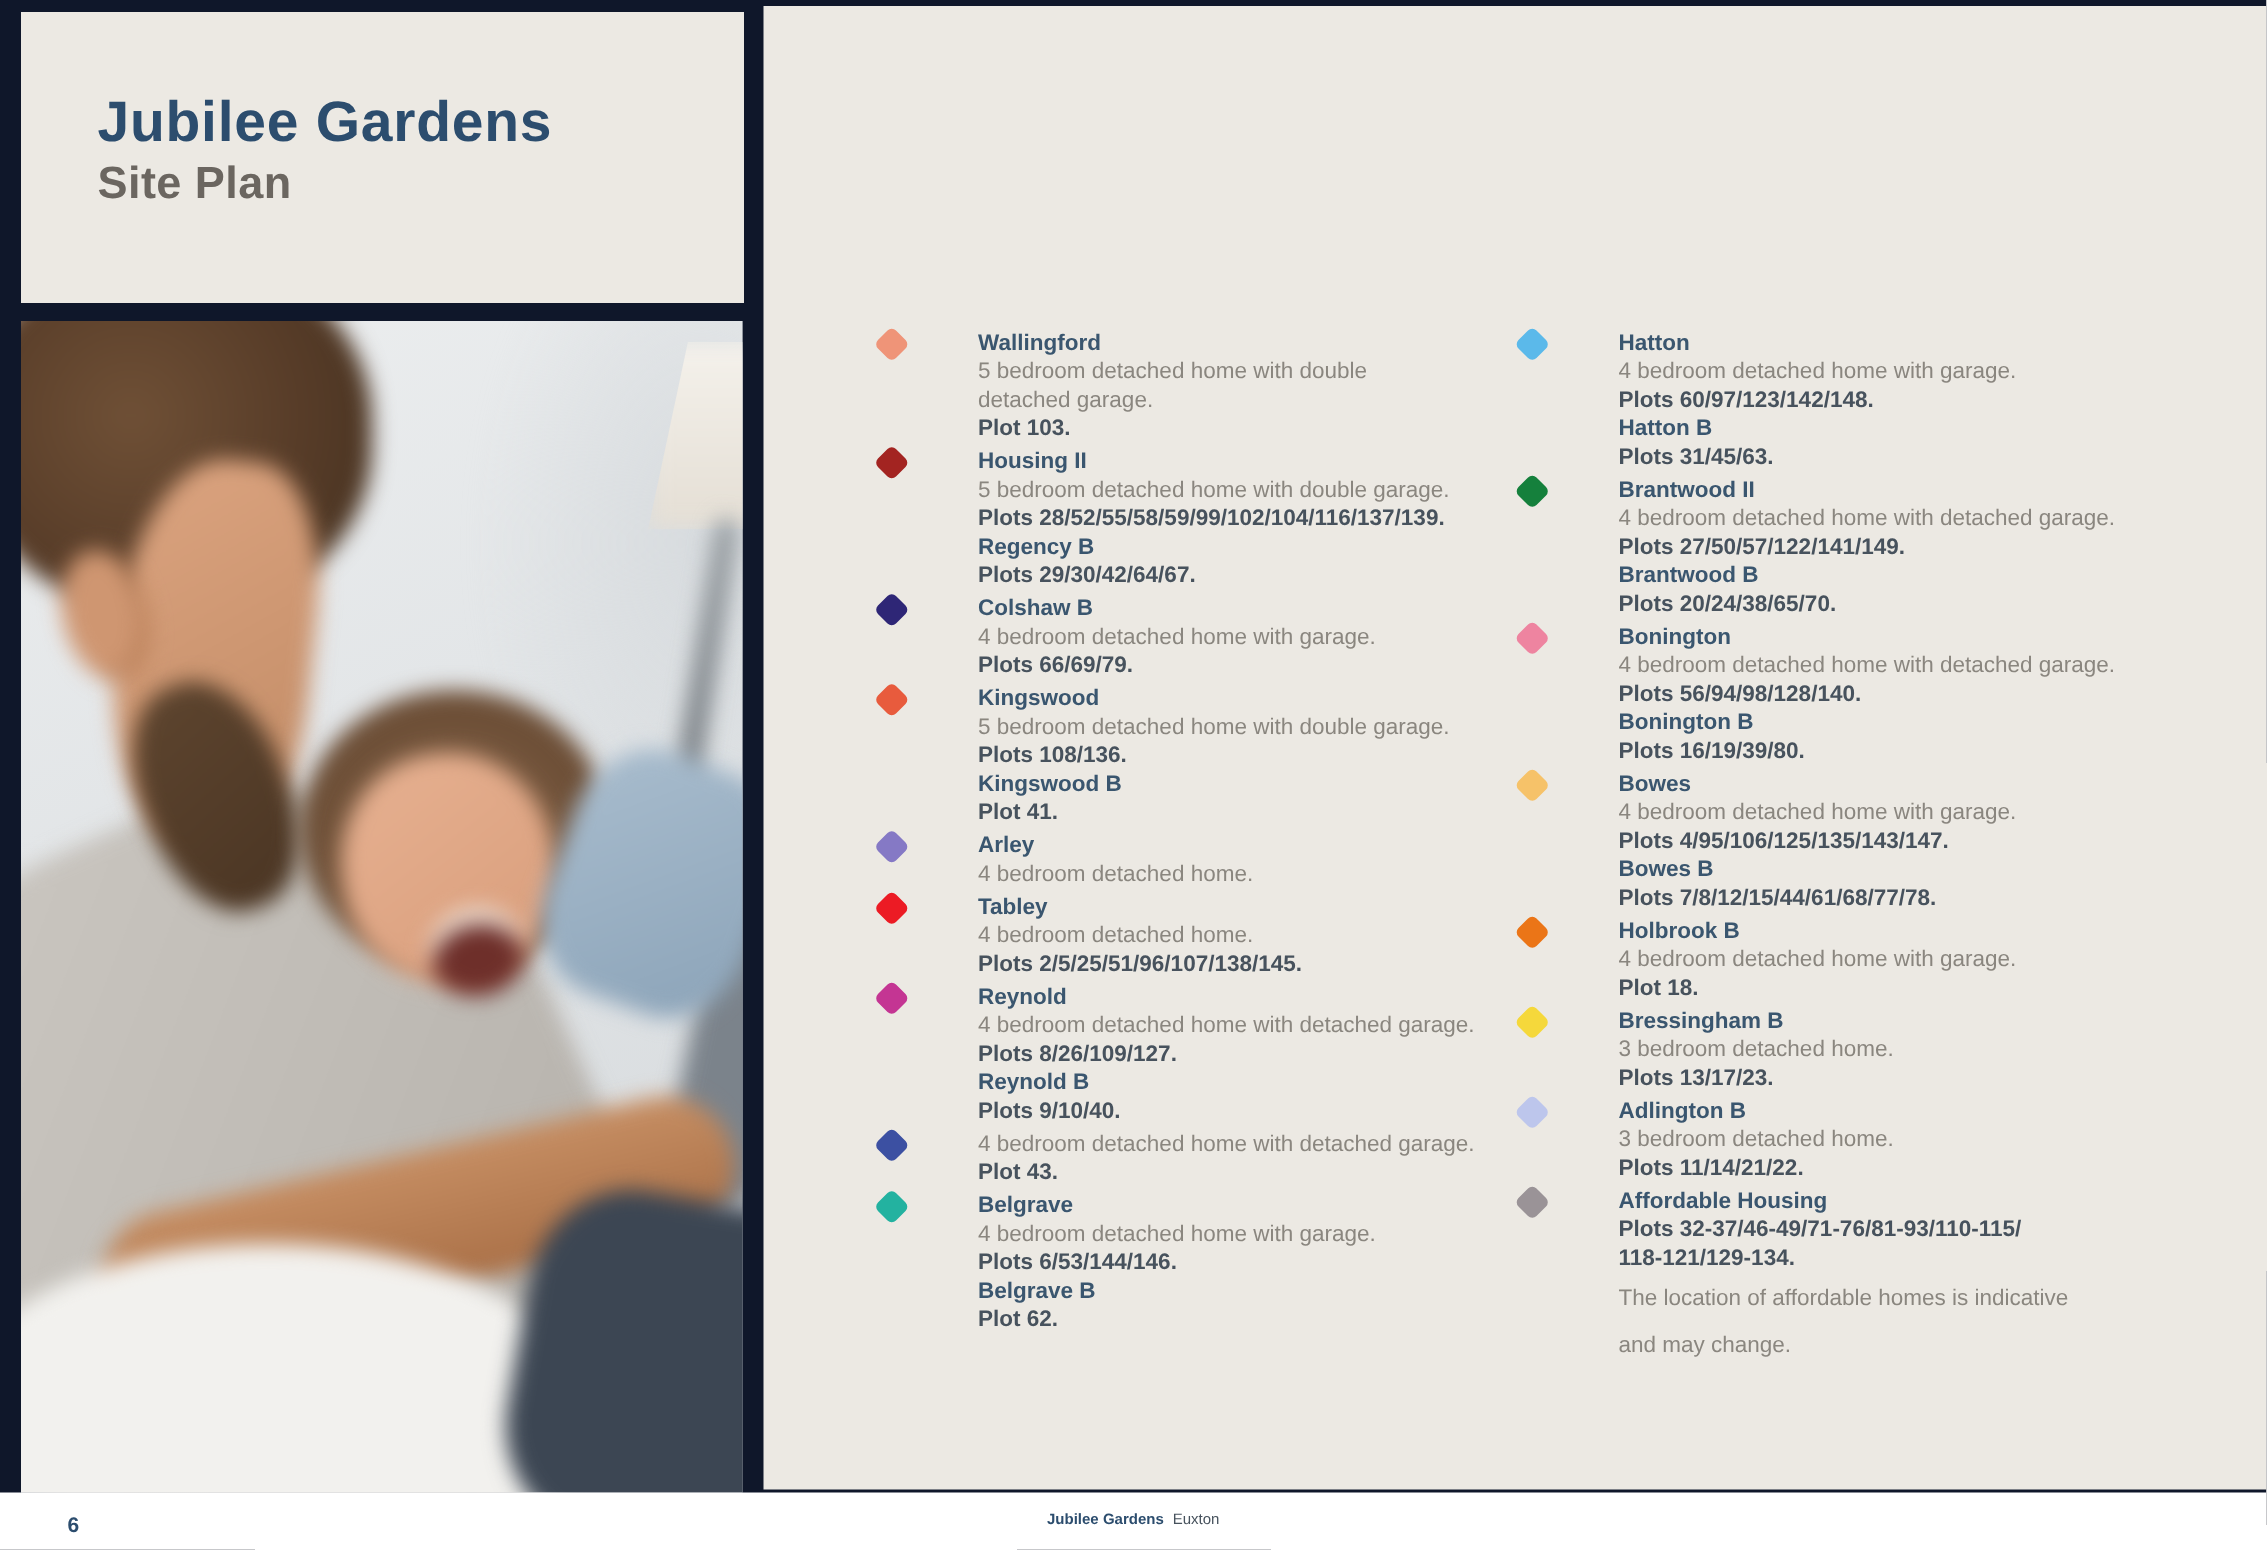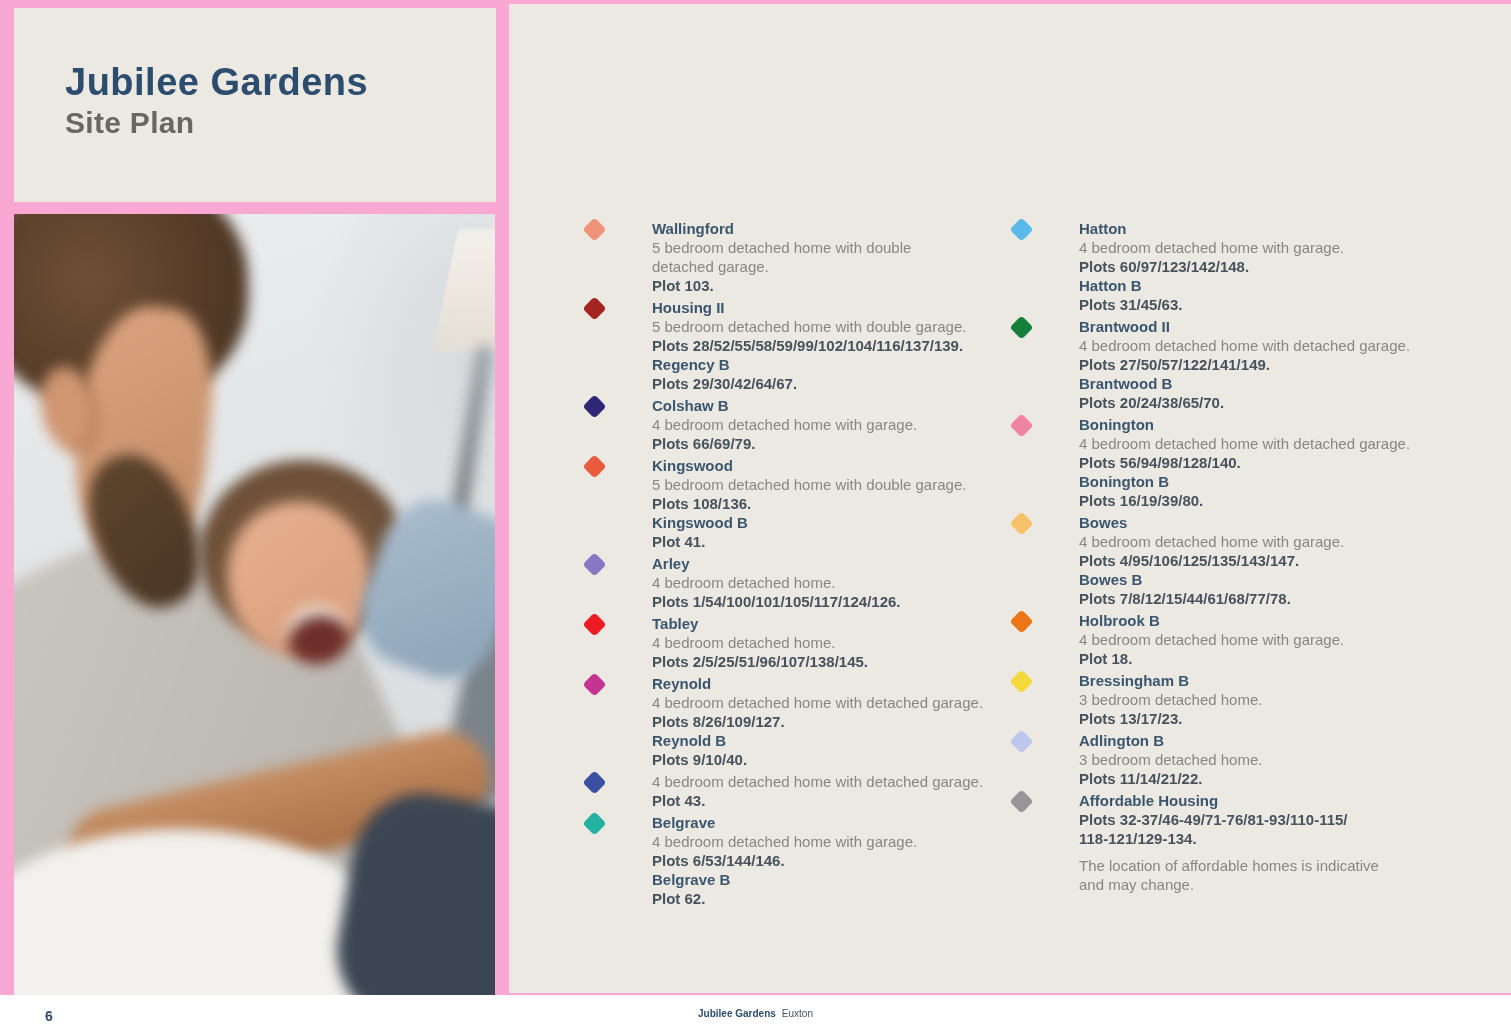--- a/index.html
+++ b/index.html
@@ -1,18 +1,18 @@
 <!DOCTYPE html>
 <html><head>
 <meta charset="utf-8">
 <style>
   * { margin:0; padding:0; box-sizing:border-box; }
   html,body { width:1511px; height:1033px; background:#ffffff;
               font-family:"Liberation Sans", sans-serif; }
-  .page { position:relative; width:1511px; height:1033px; background:#f9a8d4; overflow:hidden; }
+  .page { position:relative; width:1511px; height:1033px; background:#0f172a; overflow:hidden; }
 
   
   .title-box { position:absolute; left:14px; top:8px; width:482px; height:194px;
                background:#ECE9E3; padding:52px 0 0 51px; }
   .title-box h1 { font-size:38px; font-weight:bold; color:#2C4D6E; letter-spacing:.5px; line-height:44px; }
   .title-box h2 { font-size:30px; font-weight:bold; color:#6B6660; letter-spacing:.3px; line-height:38px; }
 
   
   .photo { position:absolute; left:14px; top:214px; width:481px; height:781px; overflow:hidden;
            background:linear-gradient(160deg,#eceeef 0%,#e2e5e7 40%,#d4d8db 100%); }
@@ -62,21 +62,21 @@
   .entry { display:flex; align-items:flex-start; margin-bottom:3px;gap:40px; }
   .dia-box { flex:none; width:24px; height:24px; position:relative; margin-right:5px; }
   .diamond { position:absolute; left:3px; top:2px; width:17px; height:17px;
              transform:rotate(45deg); border-radius:4px; }
   .rows { flex:1; }
   .row { font-size:15px; line-height:19px; white-space:nowrap; }
   .row-name    { font-weight:bold; color:#3A566F; }
   .row-subname { font-weight:bold; color:#3A566F; }
   .row-desc    { color:#8A867F; }
   .row-plots   { font-weight:bold; color:#47525D; }
-  .row-note    { color:#8A867F; }
+  .row-note    { color:#8A867F;margin-top:12px; }
   .row-plots + .row-note { margin-top:8px; }
 
   
   .footer { position:absolute; left:0; top:995px; width:1511px; height:38px; background:#ffffff; }
   .page-num { position:absolute; left:45px; top:13px; font-size:14px; font-weight:bold; color:#2C4D6E; }
   .footer-center { position:absolute; left:0; top:13px; width:100%; text-align:center; font-size:10px; }
   .footer-dev { font-weight:bold; color:#2C4D6E; }
   .footer-loc { color:#47525D; margin-left:6px; }
 </style>
 </head>
@@ -155,21 +155,20 @@
             <div class="row row-plots">Plot 41.</div>
           </div>
         </div>
         <div class="entry">
           <span class="dia-box">
             <span class="diamond" style="background: rgb(133, 121, 197);"></span>
           </span>
           <div class="rows">
             <div class="row row-name">Arley</div>
             <div class="row row-desc">4 bedroom detached home.</div>
-            <div class="row row-plots">Plots 1/54/100/101/105/117/124/126.</div>
           </div>
         </div>
         <div class="entry">
           <span class="dia-box">
             <span class="diamond" style="background: rgb(236, 27, 36);"></span>
           </span>
           <div class="rows">
             <div class="row row-name">Tabley</div>
             <div class="row row-desc">4 bedroom detached home.</div>
             <div class="row row-plots">Plots 2/5/25/51/96/107/138/145.</div>

